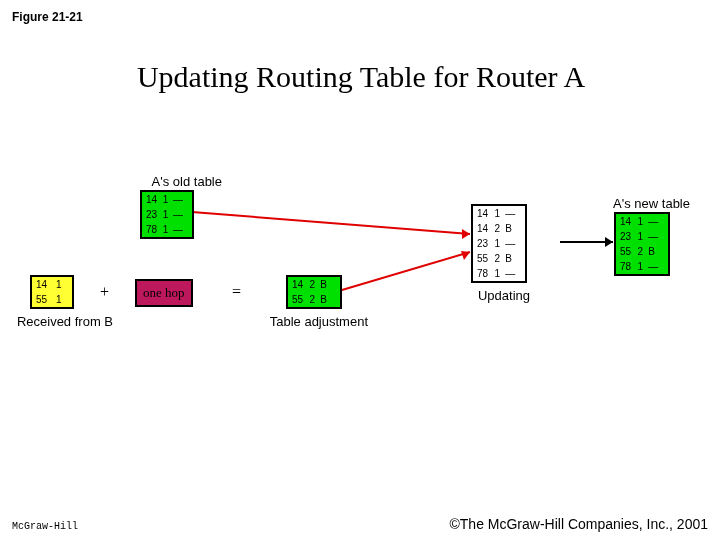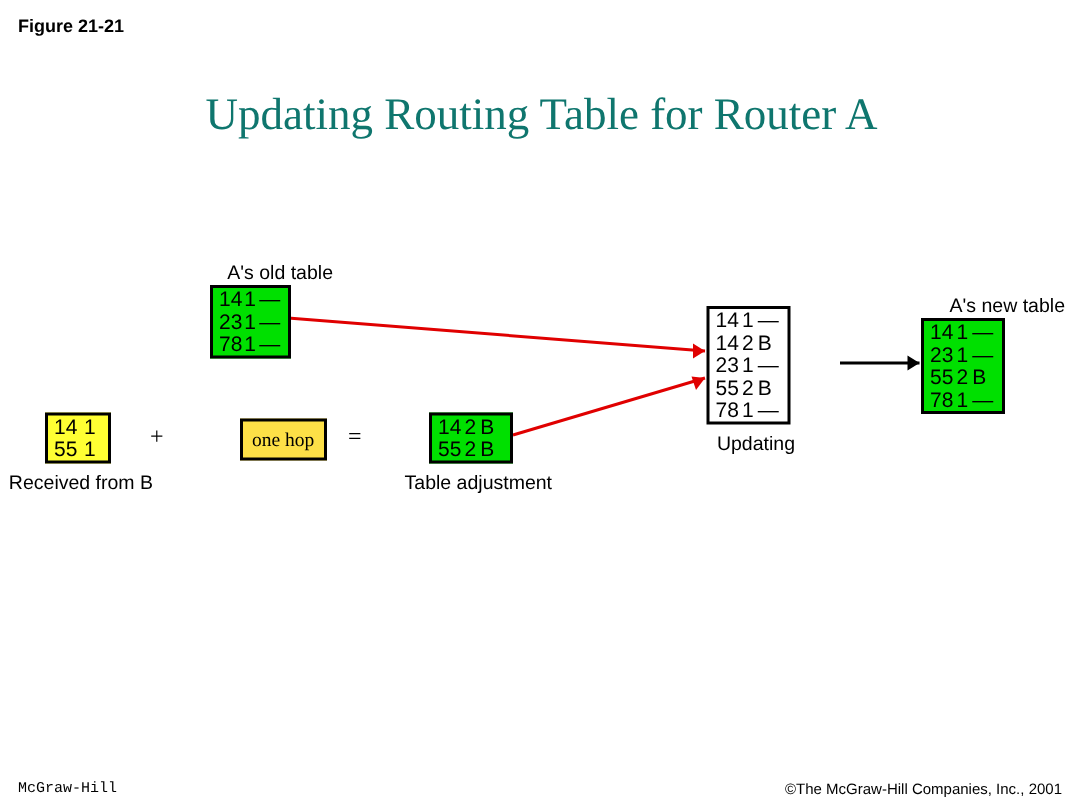--- a/index.html
+++ b/index.html
@@ -18,35 +18,35 @@
     font-weight: bold;
     font-size: 12px;
     font-family: Arial, sans-serif;
   }
   .title {
     position: absolute;
     top: 60px;
     left: 2px; right: 0;
     text-align: center;
     font-size: 30px;
-    color: #0f766e;
+    color: #000000;
   }
   .footer-left {
     position: absolute;
     bottom: 8px;
     left: 12px;
     font-family: Liberation Mono, monospace;
     font-size: 10px;
   }
   .footer-right {
     position: absolute;
     bottom: 8px;
     right: 12px;
     font-family: Arial, sans-serif;
-    font-size: 10px;
+    font-size: 14px;
     margin-top: 11px;
   }
   svg.diagram {
     position: absolute;
     top: 150px;
     left: 0;
     width: 720px;
     height: 260px;
   }
   
@@ -54,21 +54,21 @@
     position: absolute;
     border: 2px solid #000;
     background: #fff;
   }
   .tbl.yellow { background: #ffff33; }
   .tbl.green  { background: #00e000; }
   .tbl.white  { background: #ffffff; }
   .tbl .row {
     display: flex;
     font-family: Arial, Helvetica, sans-serif;
-    font-size: 14px;
+    font-size: 10px;
     line-height: 15px;
     padding: 0 4px;
     white-space: pre;
   }
   .tbl .row span.c1 { width: 20px; text-align: left; }
   .tbl .row span.c2 { width: 12px; text-align: left; }
   .tbl .row span.c3 { width: 18px; text-align: left; }
   .caption {
     position: absolute;
     font-family: Liberation Sans, sans-serif;
@@ -76,26 +76,25 @@
     text-align: right;
   }
   .op {
     position: absolute;
     font-family: "Times New Roman", serif;
     font-size: 16px;
   }
   .box-onehop {
     position: absolute;
     border: 2px solid #000;
-    background: #fde047;
+    background: #be185d;
     font-family: "Times New Roman", serif;
     font-size: 13px;
     text-align: center;
     padding: 4px 6px;
-    margin-left: 25px;
   }
 </style>
 </head>
 <body>
 
 <div class="figure-label">Figure 21-21</div>
 <div class="title">Updating Routing Table for Router A</div>
 
 <svg class="diagram">
 
@@ -114,21 +113,21 @@
 <div class="tbl green" style="left:140px; top:190px; width:54px;">
   <div class="row"><span class="c1">14</span><span class="c2">1</span><span class="c3">—</span></div>
   <div class="row"><span class="c1">23</span><span class="c2">1</span><span class="c3">—</span></div>
   <div class="row"><span class="c1">78</span><span class="c2">1</span><span class="c3">—</span></div>
 </div>
 
 <div class="tbl yellow" style="left:30px; top:275px; width:44px;">
   <div class="row"><span class="c1">14</span><span class="c2">1</span></div>
   <div class="row"><span class="c1">55</span><span class="c2">1</span></div>
 </div>
-<div class="caption" style="left:2px; top:314px; width:100px;">Received from B</div>
+<div class="caption" style="left:13px; top:314px; width:100px;">Received from B</div>
 
 <div class="op" style="left:100px; top:283px;">+</div>
 
 <div class="box-onehop" style="left:135px; top:279px;">one hop</div>
 
 <div class="op" style="left:232px; top:283px;">=</div>
 
 <div class="tbl green" style="left:286px; top:275px; width:56px;">
   <div class="row"><span class="c1">14</span><span class="c2">2</span><span class="c3">B</span></div>
   <div class="row"><span class="c1">55</span><span class="c2">2</span><span class="c3">B</span></div>
@@ -143,16 +142,16 @@
   <div class="row"><span class="c1">78</span><span class="c2">1</span><span class="c3">—</span></div>
 </div>
 <div class="caption" style="left:468px; top:288px; width:62px;">Updating</div>
 
 <div class="tbl green" style="left:614px; top:212px; width:56px;">
   <div class="row"><span class="c1">14</span><span class="c2">1</span><span class="c3">—</span></div>
   <div class="row"><span class="c1">23</span><span class="c2">1</span><span class="c3">—</span></div>
   <div class="row"><span class="c1">55</span><span class="c2">2</span><span class="c3">B</span></div>
   <div class="row"><span class="c1">78</span><span class="c2">1</span><span class="c3">—</span></div>
 </div>
-<div class="caption" style="left:624px; top:196px; width:86px;">A's new table</div>
+<div class="caption" style="left:604px; top:196px; width:86px;">A's new table</div>
 
 <div class="footer-left">McGraw-Hill</div>
 <div class="footer-right">©The McGraw-Hill Companies, Inc., 2001</div>
 
 </body></html>

